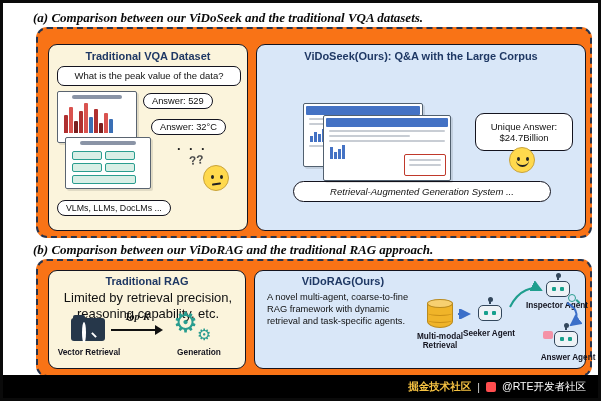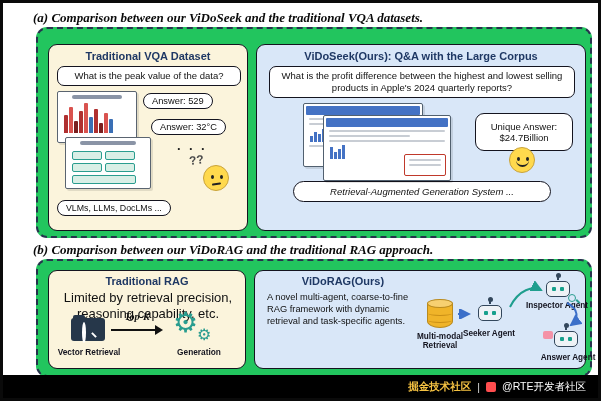--- a/index.html
+++ b/index.html
@@ -5,21 +5,21 @@
   * { margin:0; padding:0; box-sizing:border-box; }
   html,body { background:#e9e9e9; }
   body { font-family:"Liberation Sans", sans-serif; color:#111; }
 
   .figure { position:relative; width:601px; height:401px; background:#fff;
             border:3px solid #0a0a0a; overflow:hidden; margin:0 auto; }
 
   .sec-title { position:absolute; font-family:"Liberation Serif", serif;
                font-style:italic; font-weight:bold; font-size:13px; color:#0a0a0a; white-space:nowrap; }
 
-  .panel { position:absolute; border:2px dashed #26334d; border-radius:11px; background:#22c55e; }
+  .panel { position:absolute; border:2px dashed #26334d; border-radius:11px; background:#f97316; }
 
   .box { position:absolute; border:1.6px solid #14141f; border-radius:9px; }
   .box.cream { background:#fbf4dc; }
   .box.blue  { background:#d9e7f8; }
 
   .box-title { position:absolute; text-align:center; color:#1f3864; font-weight:bold; font-size:11px; }
 
   .qbox { position:absolute; background:#fff; border:1.4px solid #14141f; border-radius:7px;
           font-size:9.5px; padding:3px 6px; text-align:center; line-height:1.25; }
 
@@ -159,21 +159,20 @@
         <span class="eye r"></span>
         <span class="mouth"></span>
       </div>
 
       <div class="pill" style="left:8px; top:155px; font-size:8.8px;">VLMs, LLMs, DocLMs ...</div>
     </div>
 
     <div class="box blue" style="left:218px; top:15px; width:330px; height:187px;">
       <div class="box-title" style="left:0; top:5px; width:100%;">ViDoSeek(Ours): Q&amp;A with the Large Corpus</div>
 
-      <div class="qbox" style="left:12px; top:21px; width:306px;">What is the profit difference between the highest and lowest selling products in Apple's 2024 quarterly reports?</div>
 
       <div class="doc" style="left:46px; top:58px; width:120px; height:64px;">
         <div class="doc-head"></div>
         <div class="doc-line"></div>
         <div class="doc-line" style="margin-right:30px;"></div>
         <div class="doc-minibars">
           <span class="bar" style="height:6px;"></span>
           <span class="bar" style="height:10px;"></span>
           <span class="bar" style="height:8px;"></span>
           <span class="bar" style="height:13px;"></span>

